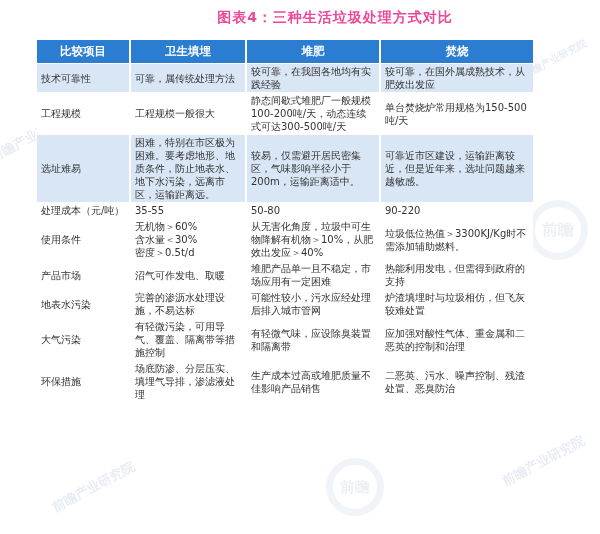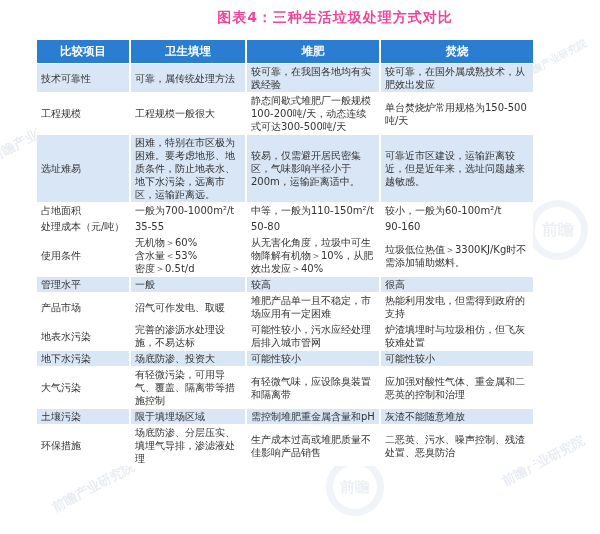--- a/index.html
+++ b/index.html
@@ -86,74 +86,50 @@
         <td class="pre">静态间歇式堆肥厂一般规模100-200吨/天，动态连续式可达300-500吨/天</td>
         <td class="pre">单台焚烧炉常用规格为150-500吨/天</td>
       </tr>
       <tr class="alt">
         <td class="pre label">选址难易</td>
         <td class="pre">困难，特别在市区极为困难。要考虑地形、地质条件，防止地表水、地下水污染，远离市区，运输距离远。</td>
         <td class="pre">较易，仅需避开居民密集区，气味影响半径小于200m，运输距离适中。</td>
         <td class="pre">可靠近市区建设，运输距离较近，但是近年来，选址问题越来越敏感。</td>
       </tr>
       <tr>
-        <td class="pre label">占地面积</td>
-        <td class="pre">一般为700-1000m²/t</td>
-        <td class="pre">中等，一般为110-150m²/t</td>
-        <td class="pre">较小，一般为60-100m²/t</td>
-      </tr>
-      <tr>
         <td class="pre label">处理成本（元/吨）</td>
         <td class="pre">35-55</td>
         <td class="pre">50-80</td>
-        <td class="pre">90-160</td>
+        <td class="pre">90-220</td>
       </tr>
       <tr>
         <td class="pre label">使用条件</td>
         <td class="pre">无机物＞60%
-含水量＜53%
+含水量＜30%
 密度＞0.5t/d</td>
         <td class="pre">从无害化角度，垃圾中可生物降解有机物＞10%，从肥效出发应＞40%</td>
         <td class="pre">垃圾低位热值＞3300KJ/Kg时不需添加辅助燃料。</td>
-      </tr>
-      <tr class="alt">
-        <td class="pre label">管理水平</td>
-        <td class="pre">一般</td>
-        <td class="pre">较高</td>
-        <td class="pre">很高</td>
       </tr>
       <tr>
         <td class="pre label">产品市场</td>
         <td class="pre">沼气可作发电、取暖</td>
         <td class="pre">堆肥产品单一且不稳定，市场应用有一定困难</td>
         <td class="pre">热能利用发电，但需得到政府的支持</td>
       </tr>
       <tr>
         <td class="pre label">地表水污染</td>
         <td class="pre">完善的渗沥水处理设施，不易达标</td>
         <td class="pre">可能性较小，污水应经处理后排入城市管网</td>
         <td class="pre">炉渣填埋时与垃圾相仿，但飞灰较难处置</td>
       </tr>
-      <tr class="alt">
-        <td class="pre label">地下水污染</td>
-        <td class="pre">场底防渗、投资大</td>
-        <td class="pre">可能性较小</td>
-        <td class="pre">可能性较小</td>
-      </tr>
       <tr>
         <td class="pre label">大气污染</td>
         <td class="pre">有轻微污染，可用导气、覆盖、隔离带等措施控制</td>
         <td class="pre">有轻微气味，应设除臭装置和隔离带</td>
         <td class="pre">应加强对酸性气体、重金属和二恶英的控制和治理</td>
-      </tr>
-      <tr class="alt">
-        <td class="pre label">土壤污染</td>
-        <td class="pre">限于填埋场区域</td>
-        <td class="pre">需控制堆肥重金属含量和pH</td>
-        <td class="pre">灰渣不能随意堆放</td>
       </tr>
       <tr>
         <td class="pre label">环保措施</td>
         <td class="pre">场底防渗、分层压实、填埋气导排，渗滤液处理</td>
         <td class="pre">生产成本过高或堆肥质量不佳影响产品销售</td>
         <td class="pre">二恶英、污水、噪声控制、残渣处置、恶臭防治</td>
       </tr>
     </tbody>
 </table>
 

